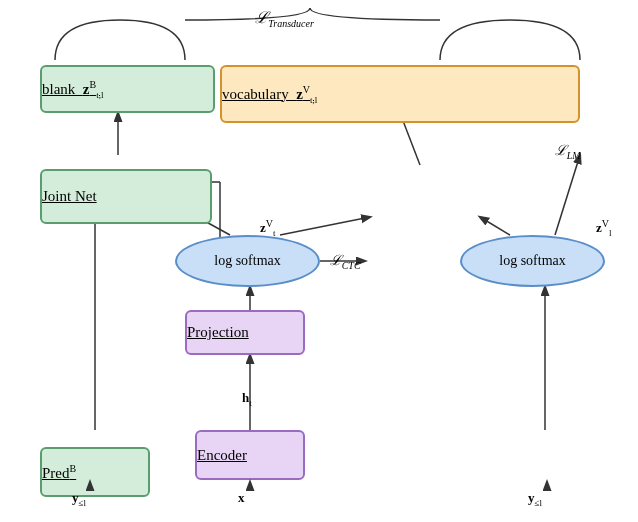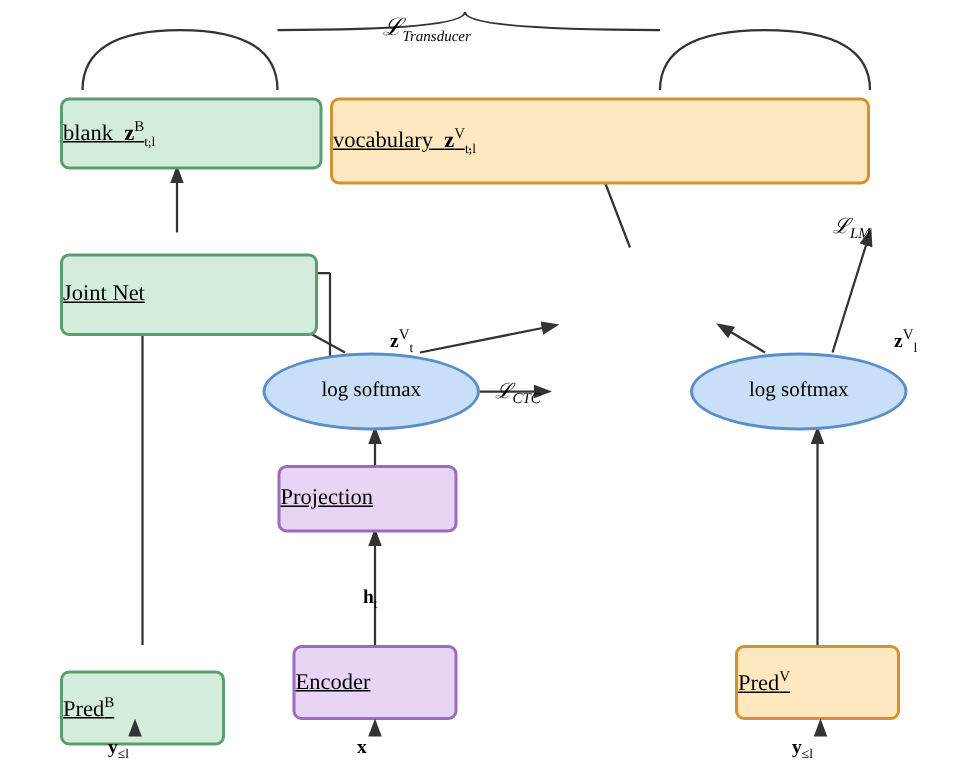--- a/index.html
+++ b/index.html
@@ -182,23 +182,20 @@
   </div>
 
   <div class="box box-purple encoder">
     <span>Encoder</span>
   </div>
 
   <div class="box box-green pred-b">
     <span>Pred<sup>B</sup></span>
   </div>
 
-  <div class="box box-orange pred-v">
-    <span>Pred<sup>V</sup></span>
-  </div>
 
   <div class="ellipse-blue log-softmax-left">
     <span>log softmax</span>
   </div>
 
   <div class="ellipse-blue log-softmax-right">
     <span>log softmax</span>
   </div>
 
 

